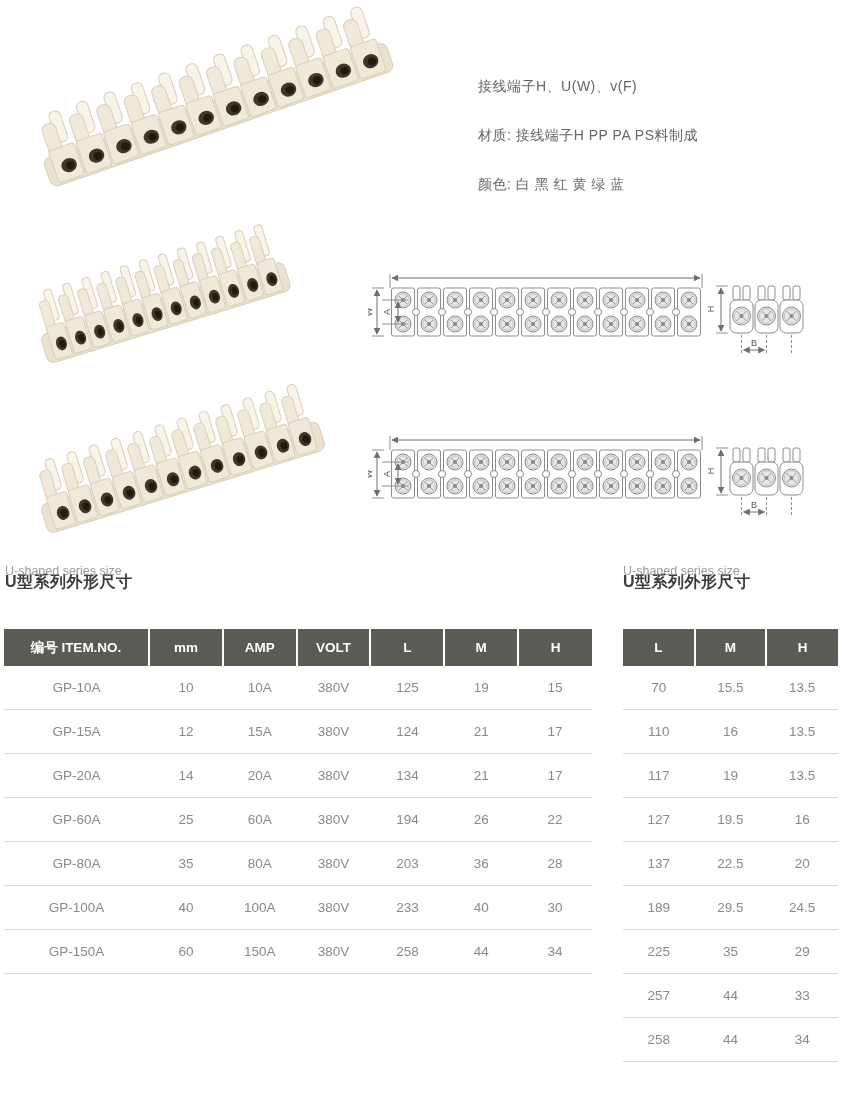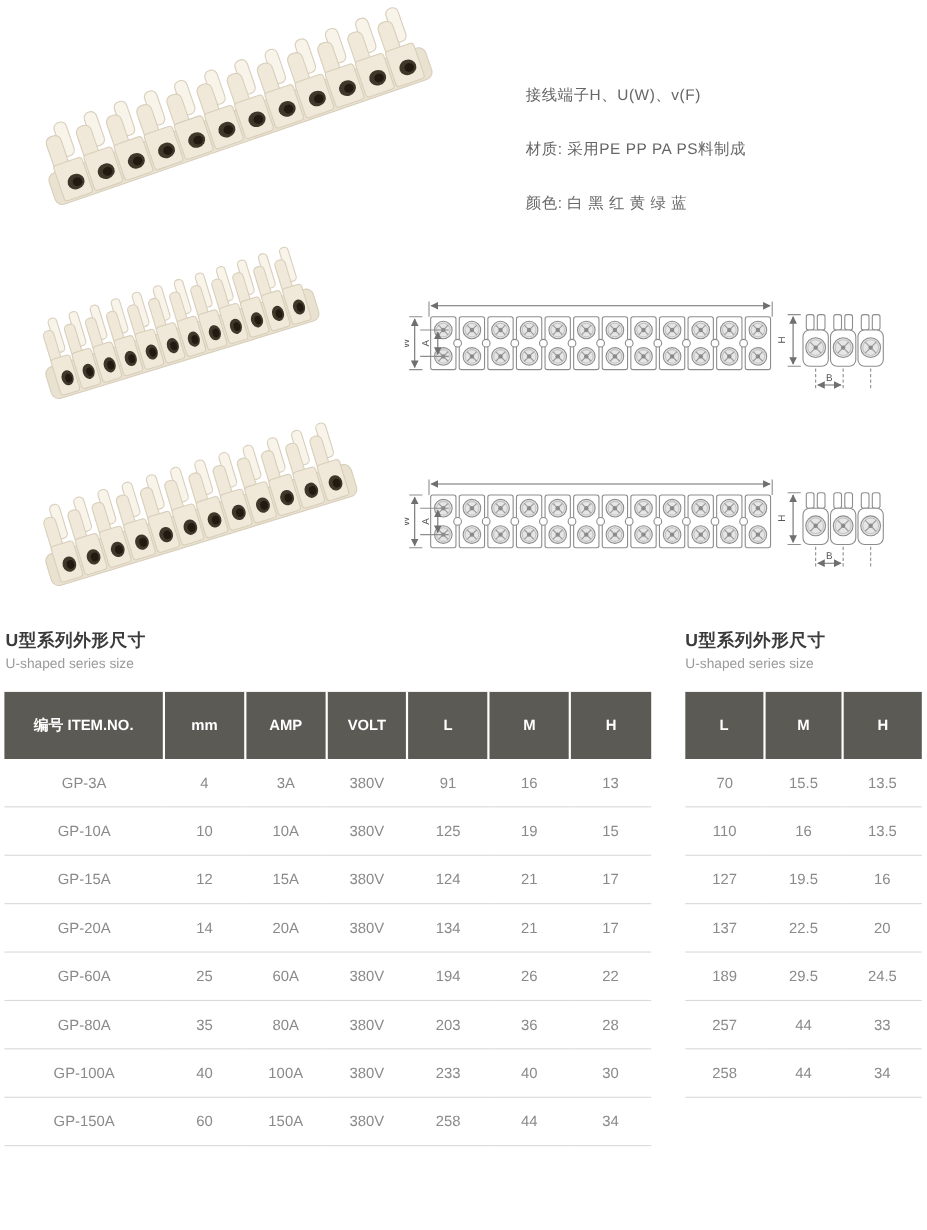--- a/index.html
+++ b/index.html
@@ -1,26 +1,26 @@
 <!DOCTYPE html>
 <html style="--header-bg: #5b5a54; --header-text: #ffffff; --row-text: #8a8a8a; --title-text: #3b3b3b; --subtitle-text: #9a9a9a; --desc-text: #666666; --line-color: #8a8a8a;"><head>
 <meta charset="utf-8">
 <style>
   html,body{margin:0;padding:0;background:#fff;font-family:"Liberation Sans",sans-serif;}
   .page{position:relative;width:843px;height:1118px;background:#fff;overflow:hidden;}
   .photo,.diagram{position:absolute;}
   .desc{position:absolute;left:478px;top:78px;font-size:14px;color:var(--desc-text,#666);}
   .desc p{margin:0 13px 31px 0;letter-spacing:.5px;}
   .sec-title{position:absolute;top:572px;font-size:16px;font-weight:bold;color:var(--title-text,#3b3b3b);letter-spacing:.5px;}
-  .sec-sub{position:absolute;top:596px;font-size:12.5px;color:var(--subtitle-text,#9a9a9a);}
+  .sec-sub{position:absolute;top:564px;font-size:12.5px;color:var(--subtitle-text,#9a9a9a);}
   table.tbl{position:absolute;top:629px;border-collapse:collapse;table-layout:fixed;}
   .tbl-left{left:4px;width:588px;}
   .tbl-right{left:623px;width:215px;}
   .tbl th{background:var(--header-bg,#5b5a54);color:var(--header-text,#fff);
-      font-size:13.5px;font-weight:bold;height:37px;padding:12px;text-align:center;}
+      font-size:13.5px;font-weight:bold;height:37px;padding:0;text-align:center;}
   .tbl th + th{border-left:2px solid #fff;}
   .tbl td{height:43px;text-align:center;font-size:13.5px;color:var(--row-text,#8a8a8a);
       border-bottom:1px solid #d9d9d9;padding:0;}
   svg text{font-family:"Liberation Sans",sans-serif;}
 </style>
 </head>
 <body>
 
 <div class="page">
 
@@ -217,21 +217,21 @@
         <rect x="263.12" y="-26" width="9.200000000000001" height="32" rx="4.14" fill="#f8f4ea" stroke="#d8cebb"></rect>
         <rect x="254.38" y="-16" width="11.04" height="32" rx="4.6000000000000005" fill="#f0e9d9" stroke="#d8cebb"></rect>
         <rect x="254" y="10" width="21" height="34" rx="3" fill="#f0e9d9" stroke="#d8cebb"></rect>
         <ellipse cx="265.88" cy="30" rx="6.210000000000001" ry="7" fill="#40362a"></ellipse>
         <ellipse cx="266.8" cy="30.5" rx="3.4499999999999997" ry="4" fill="#221a10"></ellipse>
       </g>
     </svg>
 
   <div class="desc">
     <p>接线端子H、U(W)、v(F)</p>
-    <p>材质: 采用PE PP PA PS料制成</p>
+    <p>材质: 接线端子H PP PA PS料制成</p>
     <p>颜色: 白 黑 红 黄 绿 蓝</p>
   </div>
 
   <svg class="diagram" style="left:368px;top:262px" width="440" height="96" viewBox="0 0 440 96">
       <defs>
         <marker id="ah1" viewBox="0 0 10 10" refX="9" refY="5" markerWidth="7" markerHeight="7" orient="auto-start-reverse">
           <path d="M0,0 L10,5 L0,10 z" fill="#6f6f6f"></path>
         </marker>
       </defs>
       <line x1="22" y1="12" x2="22" y2="26" stroke="#8d8d8d" stroke-width="1"></line>
@@ -640,29 +640,20 @@
           <th>mm</th>
           <th>AMP</th>
           <th>VOLT</th>
           <th>L</th>
           <th>M</th>
           <th>H</th>
         </tr>
       </thead>
       <tbody>
         <tr>
-          <td>GP-3A</td>
-          <td>4</td>
-          <td>3A</td>
-          <td>380V</td>
-          <td>91</td>
-          <td>16</td>
-          <td>13</td>
-        </tr>
-        <tr>
           <td>GP-10A</td>
           <td>10</td>
           <td>10A</td>
           <td>380V</td>
           <td>125</td>
           <td>19</td>
           <td>15</td>
         </tr>
         <tr>
           <td>GP-15A</td>
@@ -738,35 +729,45 @@
           <td>70</td>
           <td>15.5</td>
           <td>13.5</td>
         </tr>
         <tr>
           <td>110</td>
           <td>16</td>
           <td>13.5</td>
         </tr>
         <tr>
+          <td>117</td>
+          <td>19</td>
+          <td>13.5</td>
+        </tr>
+        <tr>
           <td>127</td>
           <td>19.5</td>
           <td>16</td>
         </tr>
         <tr>
           <td>137</td>
           <td>22.5</td>
           <td>20</td>
         </tr>
         <tr>
           <td>189</td>
           <td>29.5</td>
           <td>24.5</td>
         </tr>
         <tr>
+          <td>225</td>
+          <td>35</td>
+          <td>29</td>
+        </tr>
+        <tr>
           <td>257</td>
           <td>44</td>
           <td>33</td>
         </tr>
         <tr>
           <td>258</td>
           <td>44</td>
           <td>34</td>
         </tr>
       </tbody>

